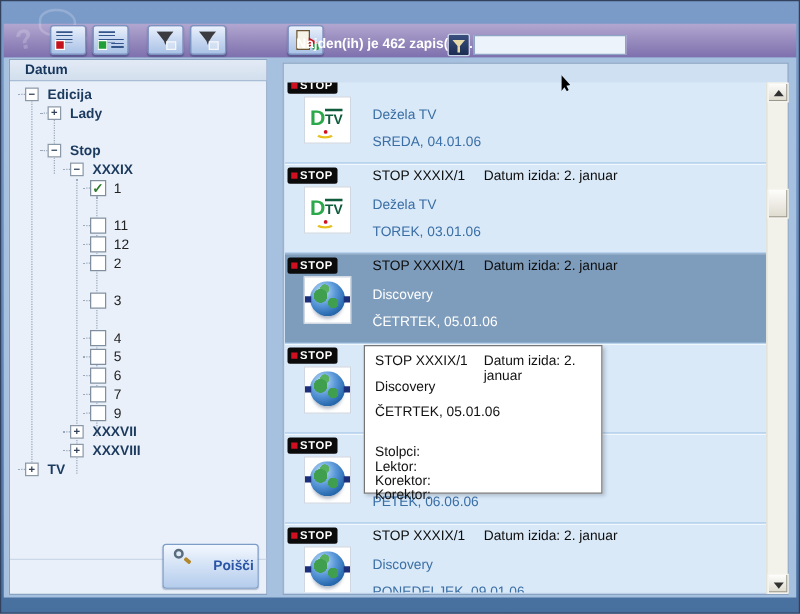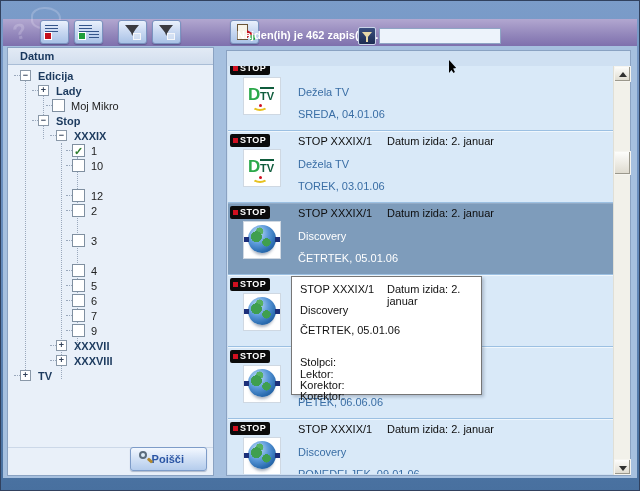--- a/index.html
+++ b/index.html
@@ -64,24 +64,24 @@
   .tbox{position:absolute;top:1px;width:11px;height:11px;background:#fff;border:1px solid #8a98a8;
     text-align:center;line-height:9px;font-size:9px;color:#33425a;font-weight:bold;}
   .tbox::before{content:"";position:absolute;left:-7px;top:4px;width:6px;border-top:1px dotted #9aa8bc;}
   .cb{position:absolute;top:0;width:13px;height:13px;background:#fff;border:1px solid #7f8fa0;
     text-align:center;line-height:12px;font-size:11px;color:#2d7d2d;font-weight:bold;}
   .cb::before{content:"";position:absolute;left:-7px;top:5px;width:6px;border-top:1px dotted #9aa8bc;}
   .tlabel{position:absolute;top:1px;white-space:nowrap;}
   .branch{color:#1c3a5e;font-weight:bold;}
   .leaf{color:#222;}
   .footer-strip{position:absolute;left:0;bottom:0;width:100%;height:28px;border-top:1px solid #ccd8e8;}
-  .btn-search{position:absolute;right:6px;bottom:4px;width:77px;height:24px;border-radius:3px;
+  .btn-search{position:absolute;right:6px;bottom:4px;width:77px;height:36px;border-radius:3px;
     background:linear-gradient(180deg,#f3f8ff 0%,#d5e3f6 45%,#b4ccec 100%);
     border:1px solid #7e9cc8;color:#2a55a4;font-weight:bold;font-size:11px;
-    display:flex;align-items:center;justify-content:flex-end;padding-right:22px;box-shadow:0 1px 1px rgba(40,60,100,.3);}
+    display:flex;align-items:center;justify-content:flex-end;padding-right:3px;box-shadow:0 1px 1px rgba(40,60,100,.3);}
   .mag{position:absolute;left:8px;top:3px;width:13px;height:13px;}
   .mag-glass{position:absolute;left:0;top:0;width:8px;height:8px;border:2px solid #5a6b7c;border-radius:50%;background:#dcebf7;}
   .mag-handle{position:absolute;left:8px;top:8px;width:6px;height:3px;background:#b3882a;transform:rotate(40deg);border-radius:1px;}
   
   .main{position:absolute;left:226px;top:50px;width:405px;height:426px;
     background:#cfe0f2;border:1px solid #8aa2c2;}
   .list-header{position:absolute;left:0;top:0;right:0;height:15px;
     background:linear-gradient(180deg,#fdfdfa,#f2f0e9);border-bottom:1px solid #cac8bc;color:#3a3a38;}
   .lh-label{position:absolute;left:70px;top:1px;}
   .lh-sort{position:absolute;left:130px;top:4px;font-size:7px;color:#b9b5a6;}
@@ -195,39 +195,35 @@
       <div class="rail" style="left:69px;top:92px;height:192px"></div>
 
       <div class="trow" style="top:4px">
         <span class="tbox" style="left:12px">−</span>
         <span class="tlabel branch" style="left:30px">Edicija</span>
       </div>
       <div class="trow" style="top:19px">
         <span class="tbox" style="left:30px">+</span>
         <span class="tlabel branch" style="left:48px">Lady</span>
       </div>
-      <div class="trow" style="top:34px">
-        <span class="cb" style="left:44px"></span>
-        <span class="tlabel leaf" style="left:63px">Moj Mikro</span>
-      </div>
       <div class="trow" style="top:49px">
         <span class="tbox" style="left:30px">−</span>
         <span class="tlabel branch" style="left:48px">Stop</span>
       </div>
       <div class="trow" style="top:64px">
         <span class="tbox" style="left:48px">−</span>
         <span class="tlabel branch" style="left:66px">XXXIX</span>
       </div>
       <div class="trow" style="top:79px">
         <span class="cb" style="left:64px">✓</span>
         <span class="tlabel leaf" style="left:83px">1</span>
       </div>
-      <div class="trow" style="top:94px">
-        <span class="cb" style="left:64px"></span>
-        <span class="tlabel leaf" style="left:83px">10</span>
+      <div class="trow" style="top:109px">
+        <span class="cb" style="left:64px"></span>
+        <span class="tlabel leaf" style="left:83px">11</span>
       </div>
       <div class="trow" style="top:124px">
         <span class="cb" style="left:64px"></span>
         <span class="tlabel leaf" style="left:83px">12</span>
       </div>
       <div class="trow" style="top:139px">
         <span class="cb" style="left:64px"></span>
         <span class="tlabel leaf" style="left:83px">2</span>
       </div>
       <div class="trow" style="top:169px">

